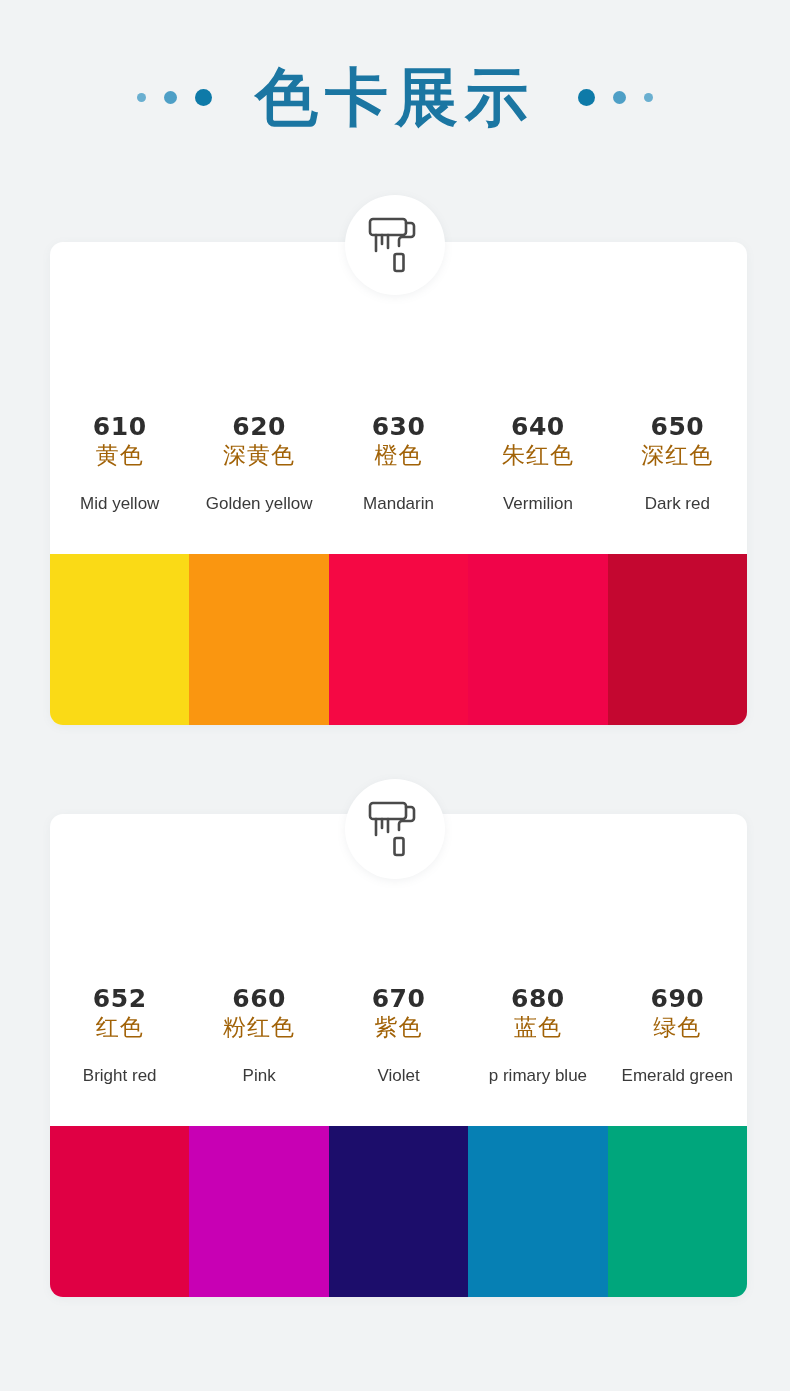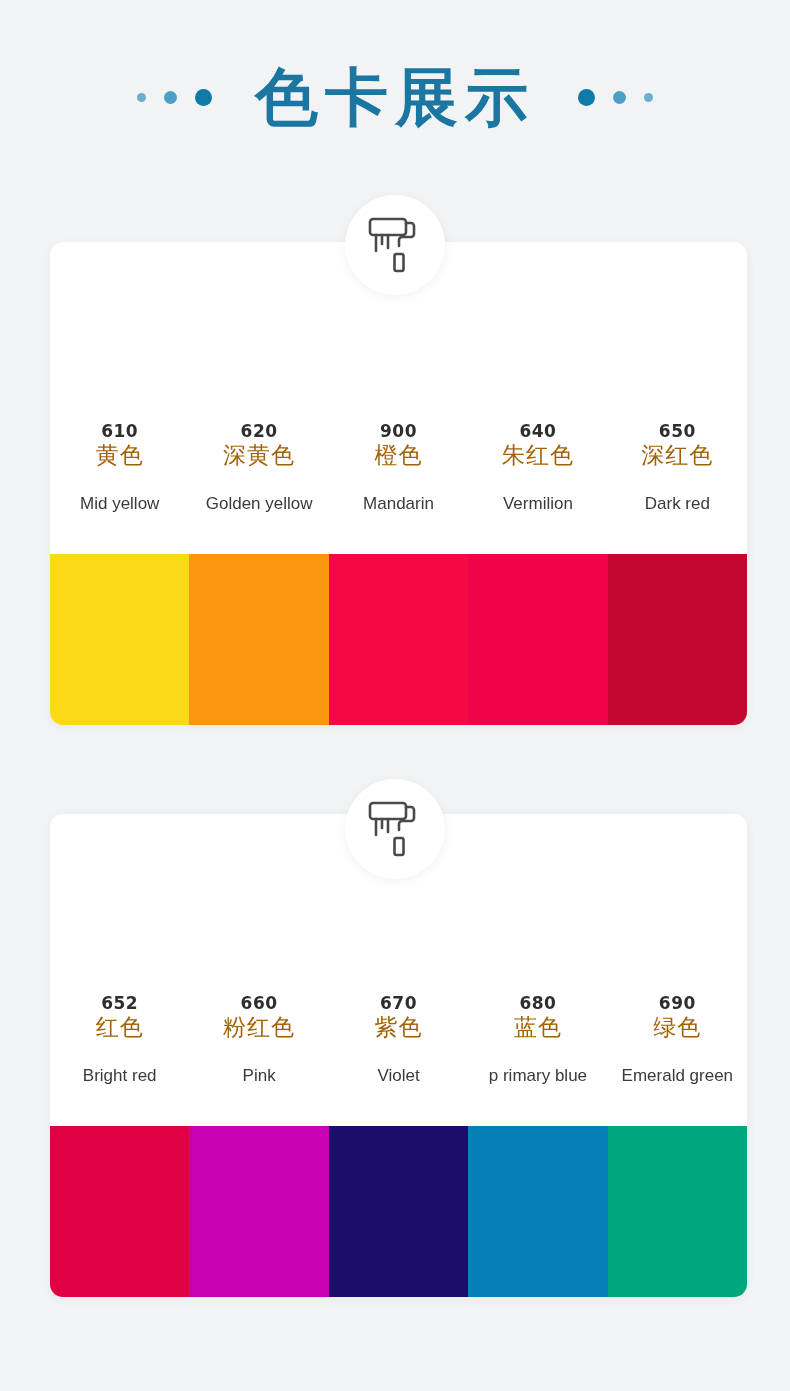--- a/index.html
+++ b/index.html
@@ -59,21 +59,21 @@
     height:312px;
     align-items:flex-end;
     padding-bottom:38px;
   }
   .label-col{
     flex:1 1 20%;
     text-align:center;
     padding:0 2px;
   }
   .code{
-    font-size:17px;
+    font-size:25px;
     font-weight:bold;
     color:#2e2e2e;
     line-height:1.18;
     letter-spacing:0.5px;
     font-family:"DejaVu Sans","Liberation Sans",sans-serif;
   }
   .cn-name{
     font-size:23px;
     color:#a16207;
     line-height:1.28;
@@ -148,21 +148,21 @@
       <div class="code">610</div>
       <div class="cn-name">黄色</div>
       <div class="en-name">Mid yellow</div>
     </div>
     <div class="label-col">
       <div class="code">620</div>
       <div class="cn-name">深黄色</div>
       <div class="en-name">Golden yellow</div>
     </div>
     <div class="label-col">
-      <div class="code">900</div>
+      <div class="code">630</div>
       <div class="cn-name">橙色</div>
       <div class="en-name">Mandarin</div>
     </div>
     <div class="label-col">
       <div class="code">640</div>
       <div class="cn-name">朱红色</div>
       <div class="en-name">Vermilion</div>
     </div>
     <div class="label-col">
       <div class="code">650</div>

